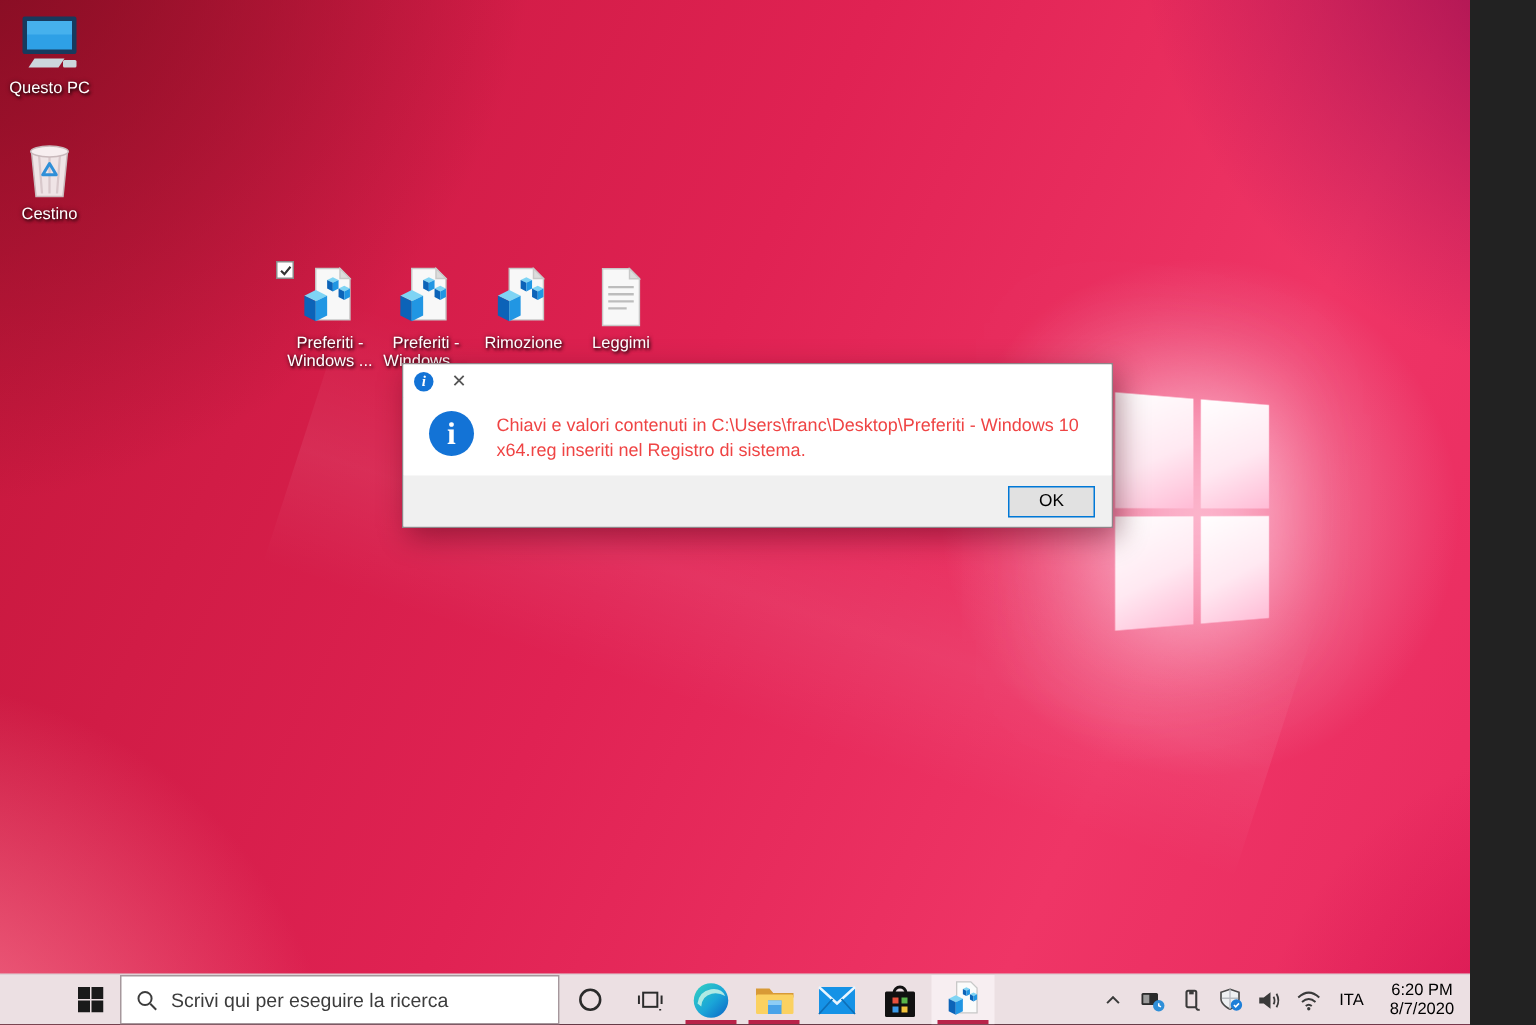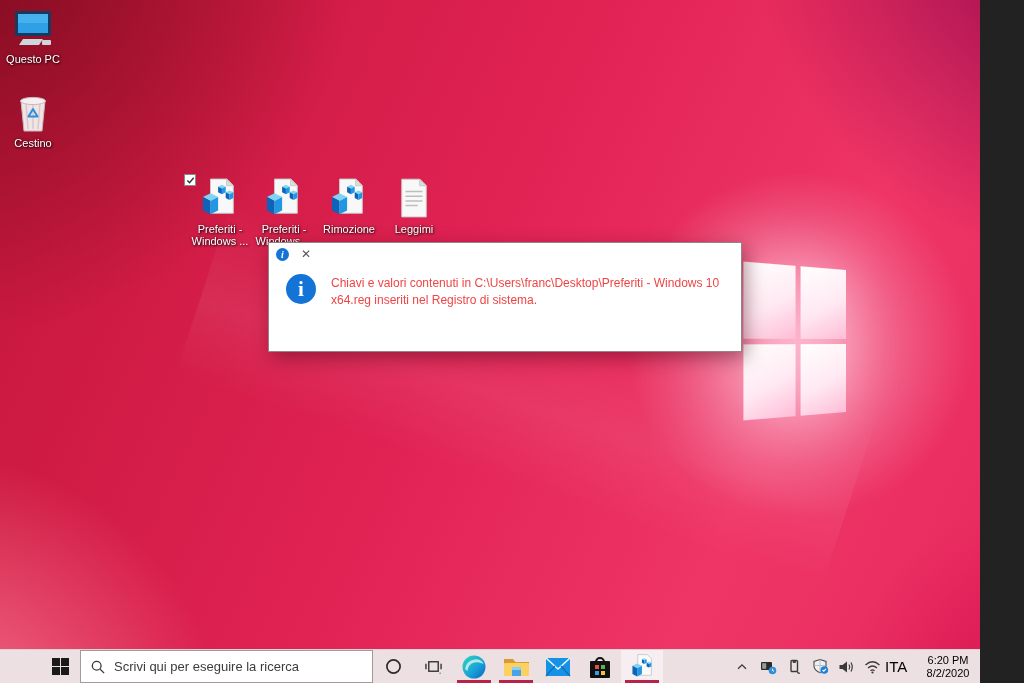--- a/index.html
+++ b/index.html
@@ -56,21 +56,21 @@
   .tb-btn{display:flex;align-items:center;justify-content:center;cursor:pointer;}
   .start{width:40px;}
   .searchbox{width:293px;background:#fff;border:1px solid #a6979c;display:flex;align-items:center;
     padding-left:10px;margin:0;}
   .searchbox .ph{font-size:13px;color:#3c3c3c;margin-left:9px;white-space:nowrap;}
   .tb-slot{width:42px;position:relative;display:flex;align-items:center;justify-content:center;cursor:pointer;}
   .tb-slot.active{background:#f7eef1;}
   .tb-underline{position:absolute;bottom:0;left:4px;right:4px;height:3px;background:#b82349;}
   .tray{margin-left:auto;display:flex;align-items:center;}
   .tray-ic{width:26px;height:34px;display:flex;align-items:center;justify-content:center;cursor:pointer;}
-  .tray-lang{width:32px;font-size:15px;color:#000;cursor:pointer;}
+  .tray-lang{width:32px;text-align:center;font-size:11px;color:#000;cursor:pointer;}
   .tray-clock{width:62px;text-align:center;font-size:11px;line-height:13px;color:#000;cursor:pointer;padding:0 2px;}
   .action-center{width:40px;position:relative;}
   .ac-badge{position:absolute;right:5px;bottom:4px;width:13px;height:13px;border-radius:50%;
     background:rgba(255,255,255,.85);border:1px solid #333;font-size:9px;color:#000;
     display:flex;align-items:center;justify-content:center;}
   .show-desktop{width:5px;background:#e0607e;border-left:1px solid rgba(0,0,0,.15);cursor:pointer;}
 </style>
 </head>
 <body>
 
@@ -184,20 +184,23 @@
 
   <div class="dialog">
     <div class="dlg-titlebar">
       <span class="dlg-title-ic">i</span>
       <span class="dlg-close">✕</span>
     </div>
     <div class="dlg-body">
       <span class="dlg-info-ic">i</span>
       <div class="dlg-msg">Chiavi e valori contenuti in C:\Users\franc\Desktop\Preferiti - Windows 10 x64.reg inseriti nel Registro di sistema.</div>
     </div>
+    <div class="dlg-footer">
+      <div class="ok-btn">OK</div>
+    </div>
   </div>
 
   <div class="taskbar">
     <div class="tb-btn start">
       <svg width="17" height="17" viewBox="0 0 17 17">
         <rect x="0" y="0" width="8" height="8" fill="#1a1a1a"></rect>
           <rect x="9" y="0" width="8" height="8" fill="#1a1a1a"></rect>
         <rect x="0" y="9" width="8" height="8" fill="#1a1a1a"></rect>
           <rect x="9" y="9" width="8" height="8" fill="#1a1a1a"></rect>
       </svg>
@@ -323,21 +326,21 @@
       </div>
       <div class="tray-ic">
         <svg width="17" height="14" viewBox="0 0 17 14">
           <path d="M1.5 5 Q8.5 -1.5 15.5 5 M4 8 Q8.5 4 13 8 M6.5 10.7 Q8.5 9 10.5 10.7" fill="none" stroke="#3a3a3a" stroke-width="1.3"></path>
           <circle cx="8.5" cy="12.5" r="1.1" fill="#3a3a3a"></circle>
         </svg>
       </div>
       <div class="tray-lang">ITA</div>
       <div class="tray-clock">
         <div>6:20 PM</div>
-        <div>8/2/2020</div>
+        <div>8/7/2020</div>
       </div>
       <div class="tray-ic action-center">
         <svg width="17" height="16" viewBox="0 0 17 16">
           <path d="M2 2 H15 V11 H8 L5 14 V11 H2 Z" fill="#2b2b2b"></path>
           <path d="M4.5 5 H12.5 M4.5 7.5 H10.5" stroke="#fff" stroke-width="1.1"></path>
         </svg>
         <span class="ac-badge">2</span>
       </div>
       <div class="show-desktop"></div>
     </div>

